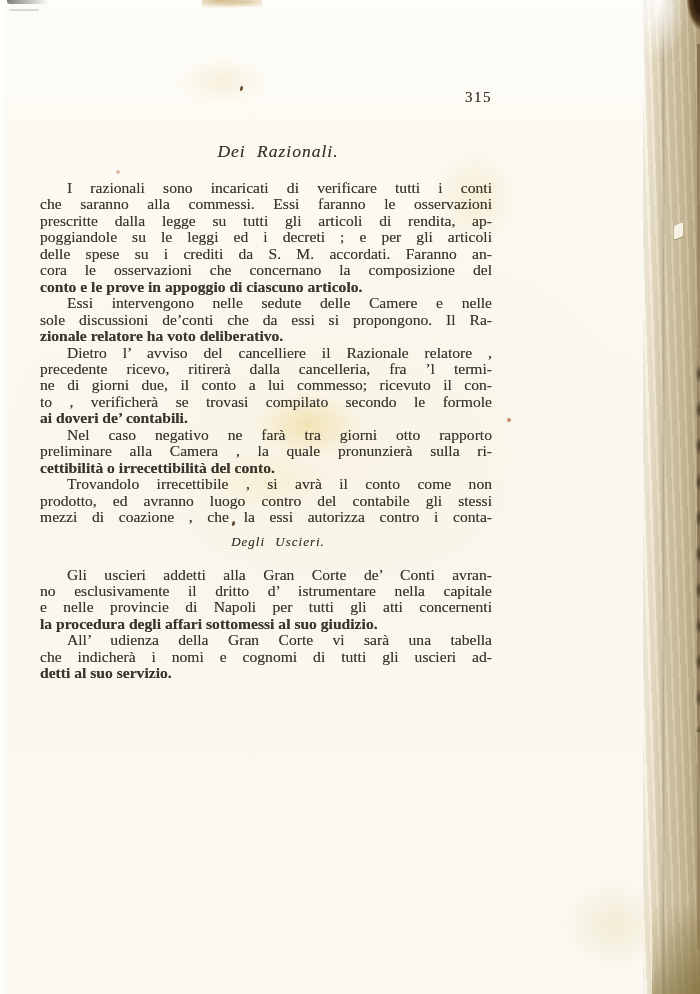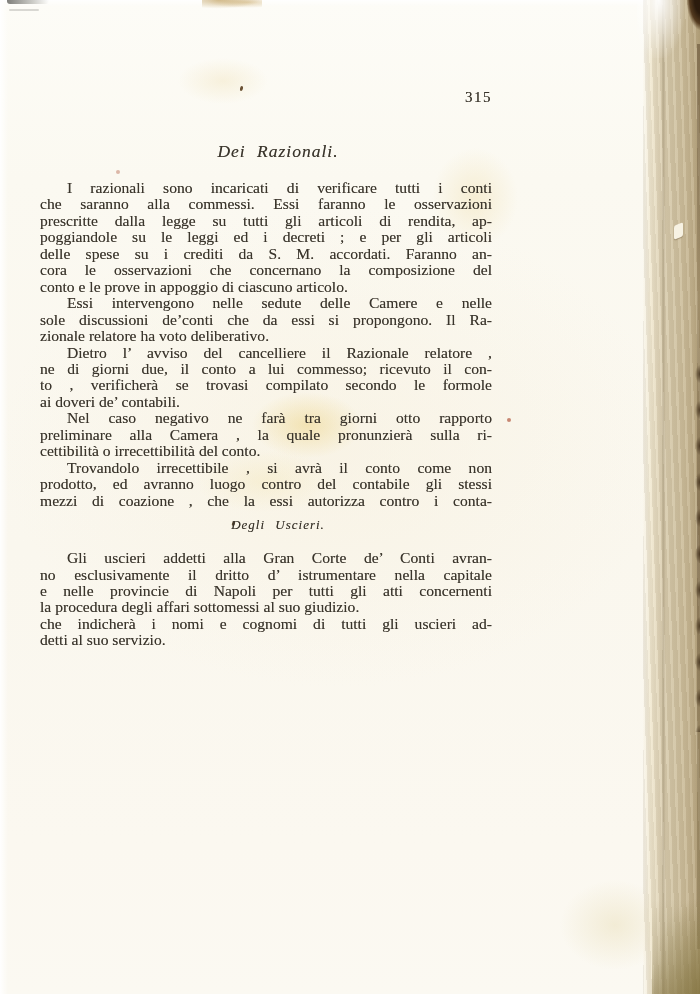--- a/index.html
+++ b/index.html
@@ -142,21 +142,21 @@
     margin: 5px 0 15px 0;
   }
   .para { margin: 0; }
   .line {
     line-height: 16.45px;
     text-align: justify;
     text-align-last: justify;
     white-space: normal;
   }
   .line.first { text-indent: 27px; }
-  .line.last  { text-align-last: left; }
+  .line.last  { text-align-last: left; font-weight: bold; }
 </style>
 </head>
 <body>
 
 <div class="scan">
   <div class="paper"></div>
   <div class="left-light"></div>
   <div class="top-light"></div>
 
   <div class="stain s1"></div>
@@ -194,20 +194,21 @@
         <div class="line">cora le osservazioni che concernano la composizione del</div>
         <div class="line last">conto e le prove in appoggio di ciascuno articolo.</div>
       </div>
       <div class="para">
         <div class="line first">Essi intervengono nelle sedute delle Camere e nelle</div>
         <div class="line">sole discussioni de’conti che da essi si propongono. Il Ra-</div>
         <div class="line last">zionale relatore ha voto deliberativo.</div>
       </div>
       <div class="para">
         <div class="line first">Dietro l’ avviso del cancelliere il Razionale relatore ,</div>
+        <div class="line">precedente ricevo, ritirerà dalla cancelleria, fra ’l termi-</div>
         <div class="line">ne di giorni due, il conto a lui commesso; ricevuto il con-</div>
         <div class="line">to , verificherà se trovasi compilato secondo le formole</div>
         <div class="line last">ai doveri de’ contabili.</div>
       </div>
       <div class="para">
         <div class="line first">Nel caso negativo ne farà tra giorni otto rapporto</div>
         <div class="line">preliminare alla Camera , la quale pronunzierà sulla ri-</div>
         <div class="line last">cettibilità o irrecettibilità del conto.</div>
       </div>
       <div class="para">
@@ -216,17 +217,18 @@
         <div class="line">mezzi di coazione , che la essi autorizza contro i conta-</div>
       </div>
       <div class="section-title sub">Degli Uscieri.</div>
       <div class="para">
         <div class="line first">Gli uscieri addetti alla Gran Corte de’ Conti avran-</div>
         <div class="line">no esclusivamente il dritto d’ istrumentare nella capitale</div>
         <div class="line">e nelle provincie di Napoli per tutti gli atti concernenti</div>
         <div class="line last">la procedura degli affari sottomessi al suo giudizio.</div>
       </div>
       <div class="para">
+        <div class="line first">All’ udienza della Gran Corte vi sarà una tabella</div>
         <div class="line">che indicherà i nomi e cognomi di tutti gli uscieri ad-</div>
         <div class="line last">detti al suo servizio.</div>
       </div>
     </div>
 </div>
 
 </body></html>

